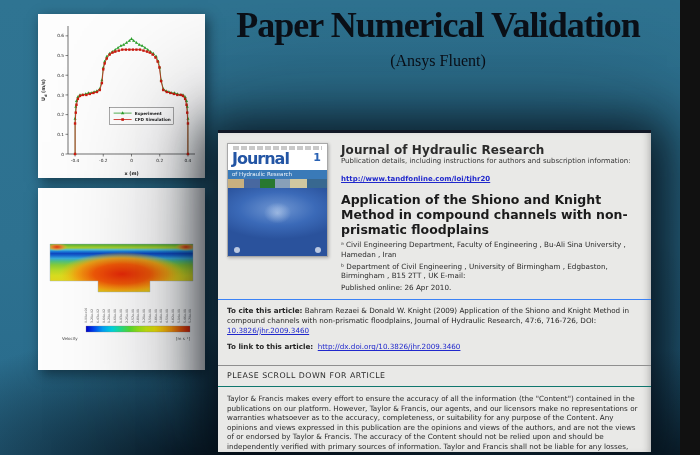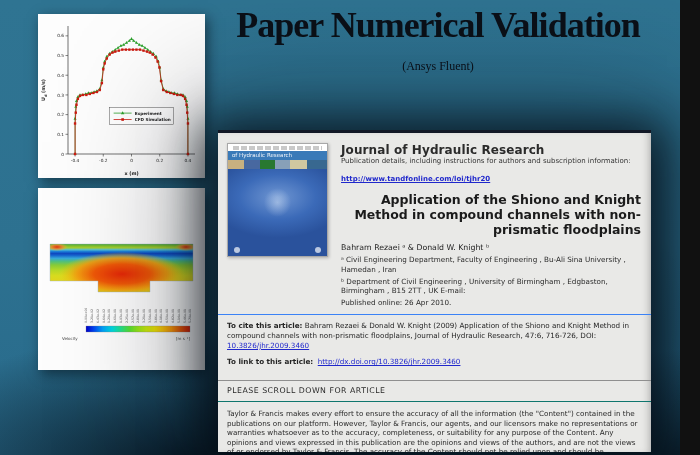--- a/index.html
+++ b/index.html
@@ -12,22 +12,22 @@
       radial-gradient(42% 38% at 63% 74%, rgba(3,10,18,.45) 0%, rgba(3,10,18,0) 100%),
       radial-gradient(32% 26% at 101% 103%, rgba(3,10,18,.85) 0%, rgba(3,10,18,0) 100%),
       linear-gradient(180deg,#2f7492 0%, #2d7190 55%, #286a8b 100%);
   }
   .title-block { position:absolute; left:212px; top:6px; width:452px; text-align:center; }
   .slide-title {
     font-family:"Liberation Serif", serif; font-size:36px; font-weight:600;
     color:#0b1018; letter-spacing:-1px; line-height:1.1;
   }
   .slide-subtitle {
-    font-family:"Liberation Serif", serif; font-size:12px; font-weight:500;
-    color:#0b1018; margin-top:13px;
+    font-family:"Liberation Serif", serif; font-size:16px; font-weight:500;
+    color:#0b1018; margin-top:6px;
   }
   .figure-panel {
     position:absolute; background:#fdfdfd;
     box-shadow:3px 4px 12px rgba(4,12,20,.55);
   }
   .panel-profile { left:38px; top:14px; width:167px; height:164px; }
   .panel-contour { left:38px; top:188px; width:167px; height:182px; }
   .figure-panel svg { display:block; width:100%; height:100%; }
 
   .paper {
@@ -51,21 +51,21 @@
   .cover-swirl { position:absolute; left:30%; top:18%; width:40%; height:55%;
     background:radial-gradient(50% 50% at 50% 50%, rgba(210,225,245,.5), rgba(210,225,245,0) 70%); }
   .cover-foot { height:13px; background:#2a529c; display:flex; align-items:center; justify-content:space-between; padding:0 6px; }
   .logo-dot { width:6px; height:6px; border-radius:50%; background:rgba(235,240,248,.75); }
 
   .head-col { flex:1; min-width:0; }
   .journal-name { font-size:12px; font-weight:bold; color:#2b2b2b; letter-spacing:.1px; }
   .pub-details { font-size:7px; color:#333; margin-top:0; line-height:1.3; }
   .link { color:#2028cc; text-decoration:underline; }
   .journal-link { display:inline-block; font-size:7px; margin-top:1px; font-weight:bold; }
-  .article-title { font-size:12.5px; font-weight:bold; color:#1b1b1b; line-height:1.18; margin-top:8px;text-align:right; }
+  .article-title { font-size:12.5px; font-weight:bold; color:#1b1b1b; line-height:1.18; margin-top:8px; }
   .authors { font-size:7.8px; margin-top:6px; color:#222; }
   .affil { font-size:7.2px; color:#2a2a2a; margin-top:3px; line-height:1.3; width:300px; }
   .published { font-size:7.2px; color:#2a2a2a; margin-top:2px; }
 
   .cite-block { border-top:1px solid #3b82f6; margin-top:5px; padding:6px 10px 7px 9px; }
   .cite-p { font-size:7.2px; line-height:1.4; color:#262626; }
   .cite-p + .cite-p { margin-top:6px; }
   .blabel { font-weight:bold; }
 
   .scroll-note { border-top:1px solid #8f8f8f; border-bottom:1px solid #0f766e;
@@ -302,36 +302,39 @@
         </g>
       <text x="24" y="152" font-size="4" fill="#444">Velocity</text>
       <text x="152" y="152" font-size="4" fill="#444" text-anchor="end">[m s⁻¹]</text>
     </svg>
   </div>
 
   <div class="paper">
     <div class="paper-header">
       <div class="cover">
         <div class="cover-topline"></div>
+        <div class="cover-head">
+          <span class="cover-title">Journal</span>
+          <span class="cover-issue">1</span>
+        </div>
         <div class="cover-sub">of Hydraulic Research</div>
         <div class="cover-strip"></div>
         <div class="cover-water">
           <div class="cover-swirl"></div>
         </div>
         <div class="cover-foot">
           <span class="logo-dot"></span>
           <span class="logo-dot"></span>
         </div>
       </div>
       <div class="head-col">
         <div class="journal-name">Journal of Hydraulic Research</div>
         <div class="pub-details">Publication details, including instructions for authors and subscription information:</div>
         <a class="link journal-link" href="#">http://www.tandfonline.com/loi/tjhr20</a>
         <div class="article-title">Application of the Shiono and Knight Method in compound channels with non-prismatic floodplains</div>
-        <div class="authors">Bahram Rezaei ᵃ &amp; Donald W. Knight ᵇ</div>
         <div class="affil">ᵃ Civil Engineering Department, Faculty of Engineering , Bu-Ali Sina University , Hamedan , Iran</div>
         <div class="affil">ᵇ Department of Civil Engineering , University of Birmingham , Edgbaston, Birmingham , B15 2TT , UK E-mail:</div>
         <div class="published">Published online: 26 Apr 2010.</div>
       </div>
     </div>
 
     <div class="cite-block">
       <p class="cite-p">
         <span class="blabel">To cite this article:</span><span> Bahram Rezaei &amp; Donald W. Knight (2009) Application of the Shiono and Knight Method in compound channels with non-prismatic floodplains, Journal of Hydraulic Research, 47:6, 716-726, DOI: </span><a class="link" href="#">10.3826/jhr.2009.3460</a>
       </p>

